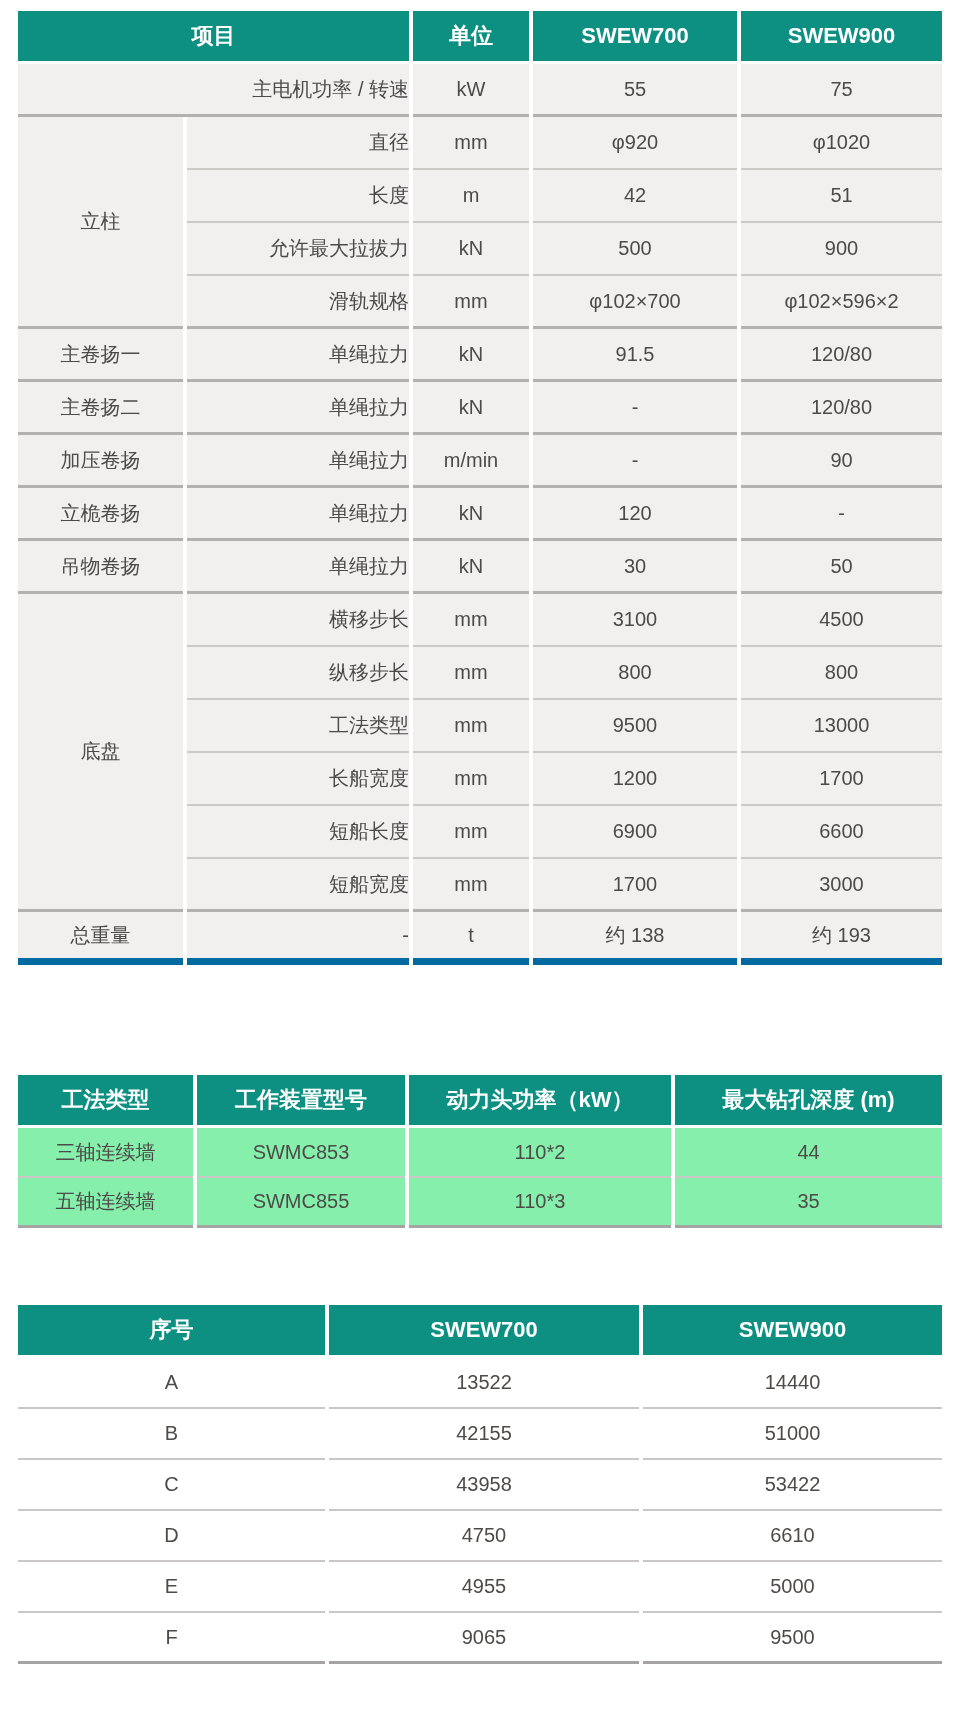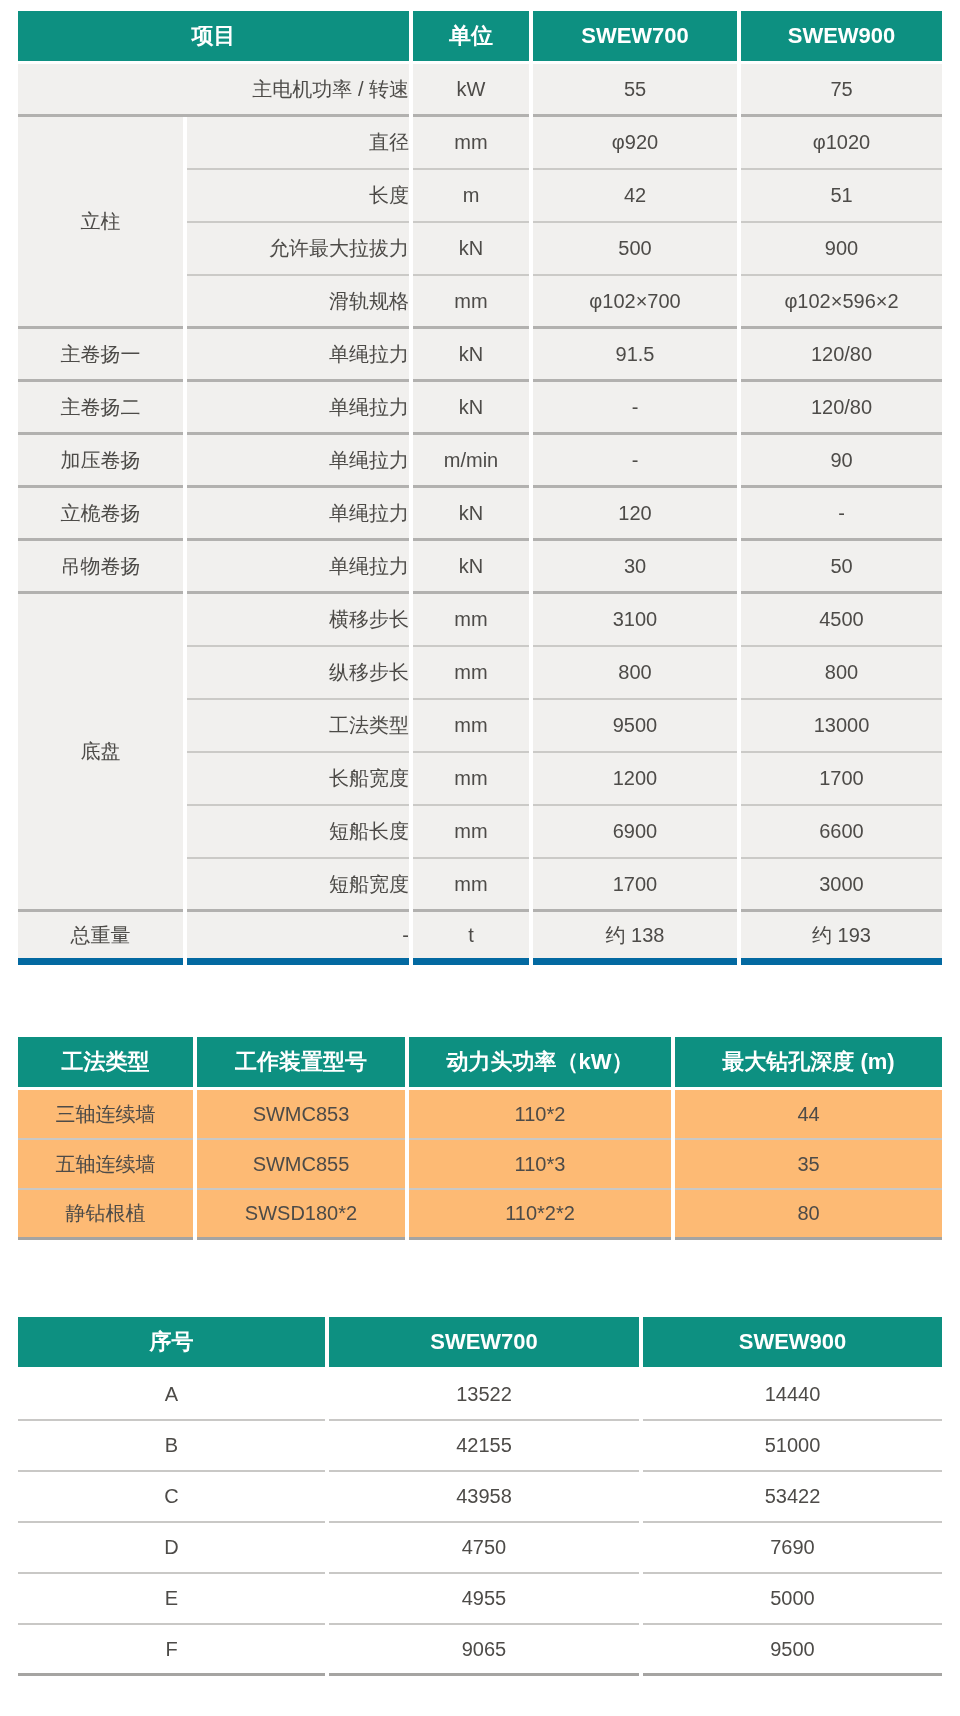--- a/index.html
+++ b/index.html
@@ -31,31 +31,31 @@
   }
   td {
     font-size: 20px;
     text-align: center;
     height: 53px;
     overflow: hidden;
     white-space: nowrap;
   }
 
   
-  .t1 { margin-bottom: 72px; }
+  .t1 { margin-bottom: 110px; }
   .t1 td { background: #f1f0ee; }
   .t1 td.item { text-align: right; padding-left: 14px; }
   .t1 td.ctr  { text-align: right; padding-left: 0; }
   .t1 td.sep-l { border-bottom: 2px solid #cbcac7; }
   .t1 td.sep-g { border-bottom: 3px solid #b2b1af; }
   .t1 td.sep-e { border-bottom: 7px solid #0369a1; }
 
   
   .t2 { margin-bottom: 77px; }
-  .t2 td { background: #fdba74; height: 50px; border-bottom: 2px solid #c9c8c6; }
+  .t2 td { background: #86efac; height: 50px; border-bottom: 2px solid #c9c8c6; }
   .t2 tr:last-child td { border-bottom: 3px solid #a5a4a2; }
 
   
   .t3 td { background: #ffffff; height: 51px; border-bottom: 2px solid #c9c8c6; }
   .t3 tr:last-child td { border-bottom: 3px solid #a5a4a2; }
 </style>
 </head>
 <body>
 
 <div class="page">
@@ -207,26 +207,20 @@
       <td>SWMC853</td>
       <td>110*2</td>
       <td>44</td>
     </tr>
     <tr>
       <td>五轴连续墙</td>
       <td>SWMC855</td>
       <td>110*3</td>
       <td>35</td>
     </tr>
-    <tr>
-      <td>静钻根植</td>
-      <td>SWSD180*2</td>
-      <td>110*2*2</td>
-      <td>80</td>
-    </tr>
   </tbody>
     </table>
 
   <table class="t3">
     <colgroup>
         <col style="width:307px">
         <col style="width:310px">
         <col style="width:299px">
       </colgroup>
     <tbody>
@@ -246,21 +240,21 @@
       <td>51000</td>
     </tr>
     <tr>
       <td>C</td>
       <td>43958</td>
       <td>53422</td>
     </tr>
     <tr>
       <td>D</td>
       <td>4750</td>
-      <td>7690</td>
+      <td>6610</td>
     </tr>
     <tr>
       <td>E</td>
       <td>4955</td>
       <td>5000</td>
     </tr>
     <tr>
       <td>F</td>
       <td>9065</td>
       <td>9500</td>

